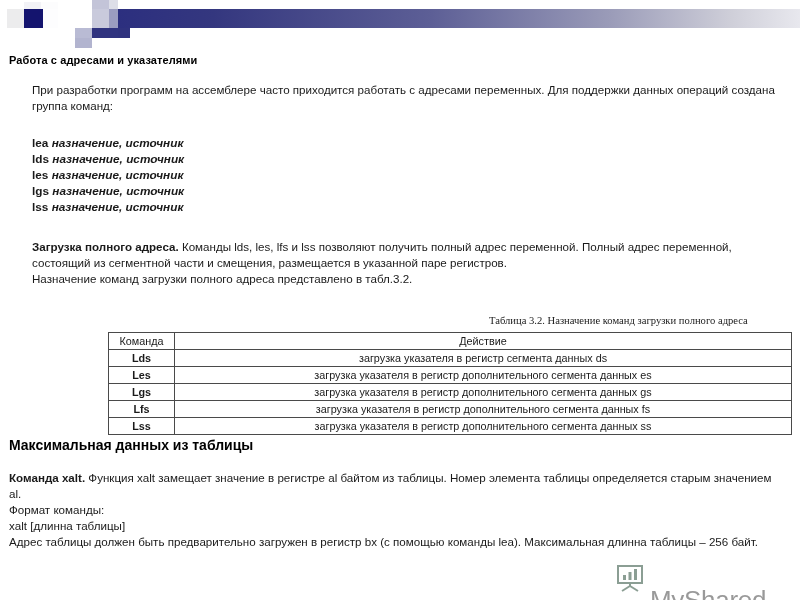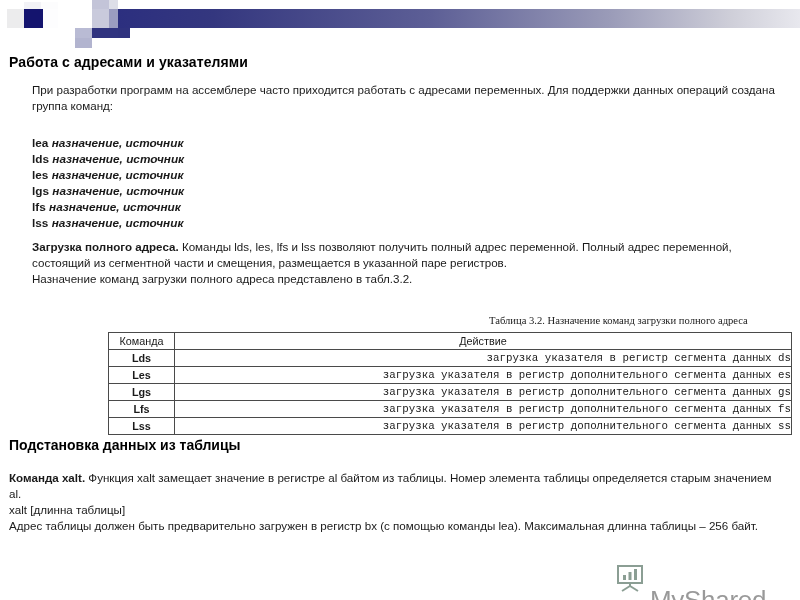--- a/index.html
+++ b/index.html
@@ -40,21 +40,21 @@
   .content {
     position: absolute;
     left: 0;
     top: 0;
     width: 800px;
   }
   .page-title {
     position: absolute;
     left: 9px;
     top: 54px;
-    font-size: 14px;
+    font-size: 11px;
     font-weight: bold;
     letter-spacing: 0.1px;
     color: #000000;
   }
   .para {
     position: absolute;
     font-size: 11.6px;
     line-height: 16px;
     color: #1a1a1a;
   }
@@ -130,24 +130,23 @@
     text-align: center;
     font-weight: normal;
     margin-left: 32px;
   }
   .td-cmd {
     text-align: center;
     font-weight: bold;
     font-size: 11.6px;
   }
   .td-act {
-    text-align: right;
+    text-align: center;
     padding-left: 6px;
     font-size: 10.7px;
-    font-family: Liberation Mono, monospace;
   }
 
   
   .section-title {
     position: absolute;
     left: 9px;
     top: 437px;
     font-size: 14px;
     font-weight: bold;
     color: #000000;
@@ -223,24 +222,20 @@
     </div>
     <div class="row">
       <span class="mnemonic">les</span>
       <span class="operands">назначение, источник</span>
     </div>
     <div class="row">
       <span class="mnemonic">lgs</span>
       <span class="operands">назначение, источник</span>
     </div>
     <div class="row">
-      <span class="mnemonic">lfs</span>
-      <span class="operands">назначение, источник</span>
-    </div>
-    <div class="row">
       <span class="mnemonic">lss</span>
       <span class="operands">назначение, источник</span>
     </div>
   </div>
 
   <div class="desc-block">
     <div>
       <b>Загрузка полного адреса.</b><span> Команды lds, les, lfs и lss позволяют получить полный адрес переменной. Полный адрес переменной, состоящий из сегментной части и смещения, размещается в указанной паре регистров.</span>
     </div>
     <div>Назначение команд загрузки полного адреса представлено в табл.3.2.</div>
@@ -276,26 +271,27 @@
         <td class="td-cmd">Lfs</td>
         <td class="td-act">загрузка указателя в регистр дополнительного сегмента данных fs</td>
       </tr>
       <tr>
         <td class="td-cmd">Lss</td>
         <td class="td-act">загрузка указателя в регистр дополнительного сегмента данных ss</td>
       </tr>
     </tbody>
   </table>
 
-  <div class="section-title">Подстановка данных из таблицы</div>
+  <div class="section-title">Максимальная данных из таблицы</div>
 
   <div class="xalt-block">
     <div>
       <b>Команда xalt.</b><span> Функция xalt замещает значение в регистре al байтом из таблицы. Номер элемента таблицы определяется старым значением al.</span>
     </div>
+    <div>Формат команды:</div>
     <div>xalt [длинна таблицы]</div>
     <div>Адрес таблицы должен быть предварительно загружен в регистр bx (с помощью команды lea). Максимальная длинна таблицы – 256 байт.</div>
   </div>
 
 </div>
 
 <div class="watermark">
   <span>
     <svg width="30" height="28" viewBox="0 0 30 28" aria-hidden="true">
       <rect x="3" y="2" width="24" height="17" fill="none" stroke="#5f7a6b" stroke-width="2"></rect>

